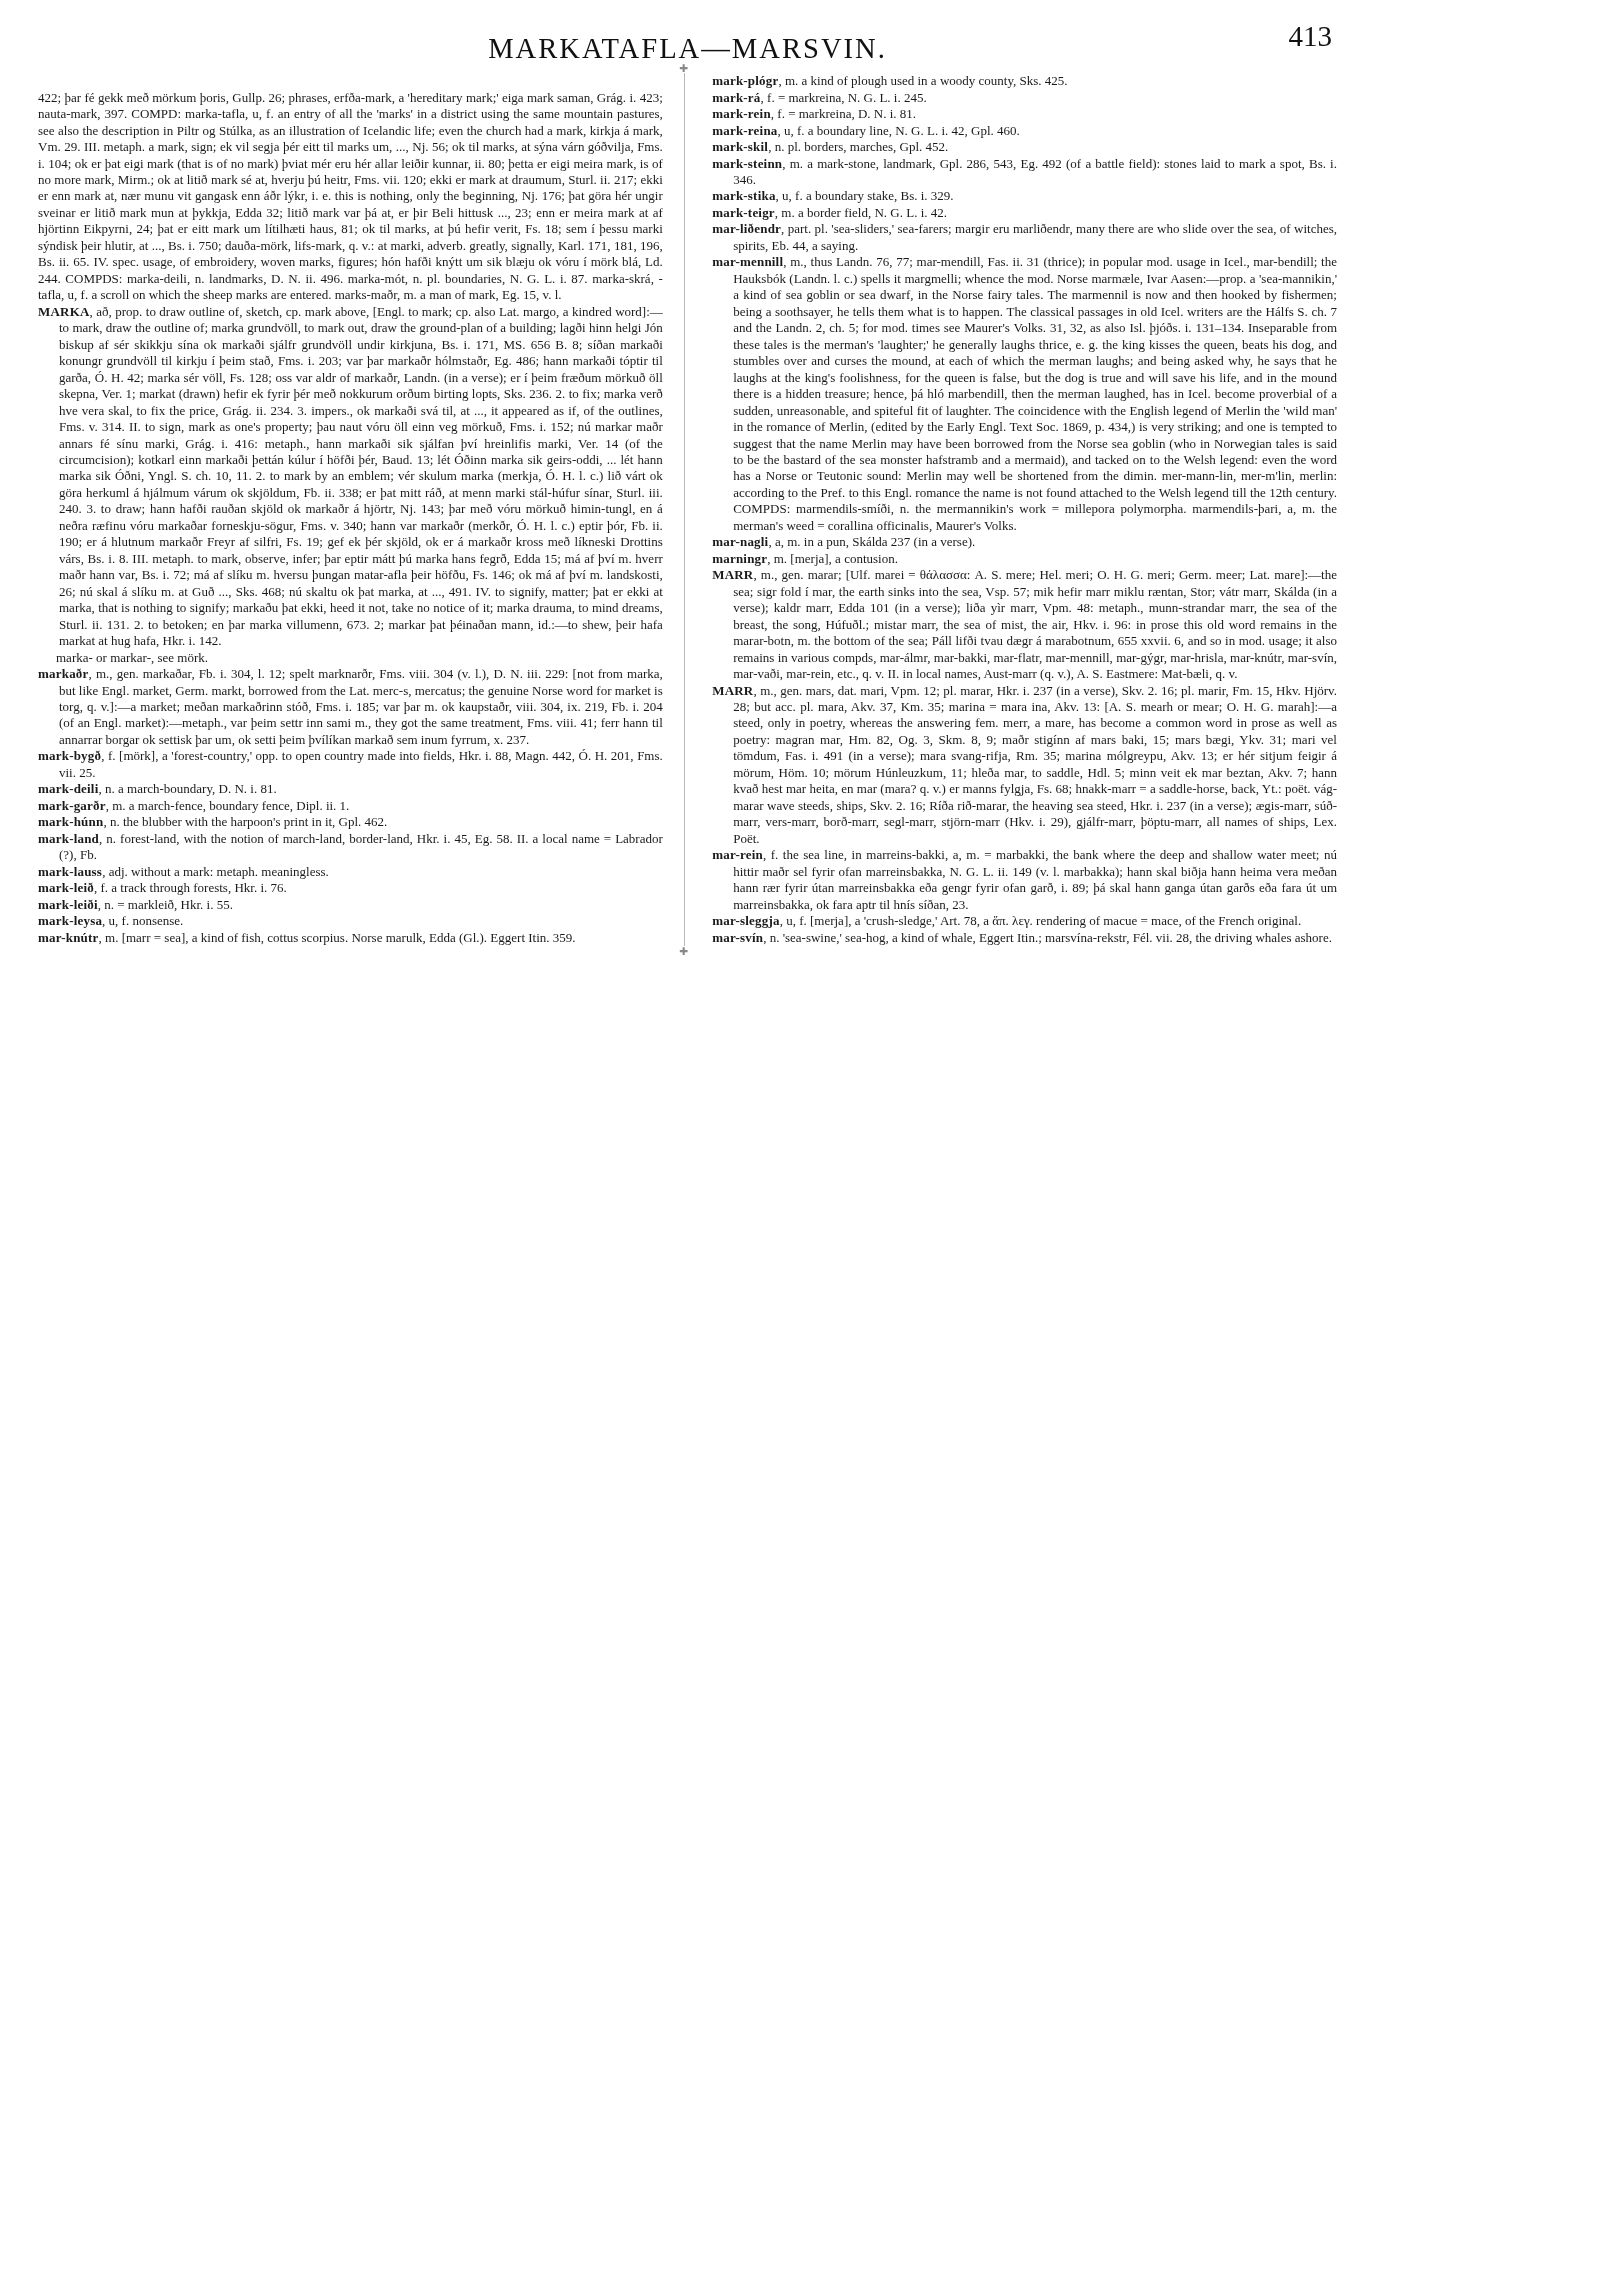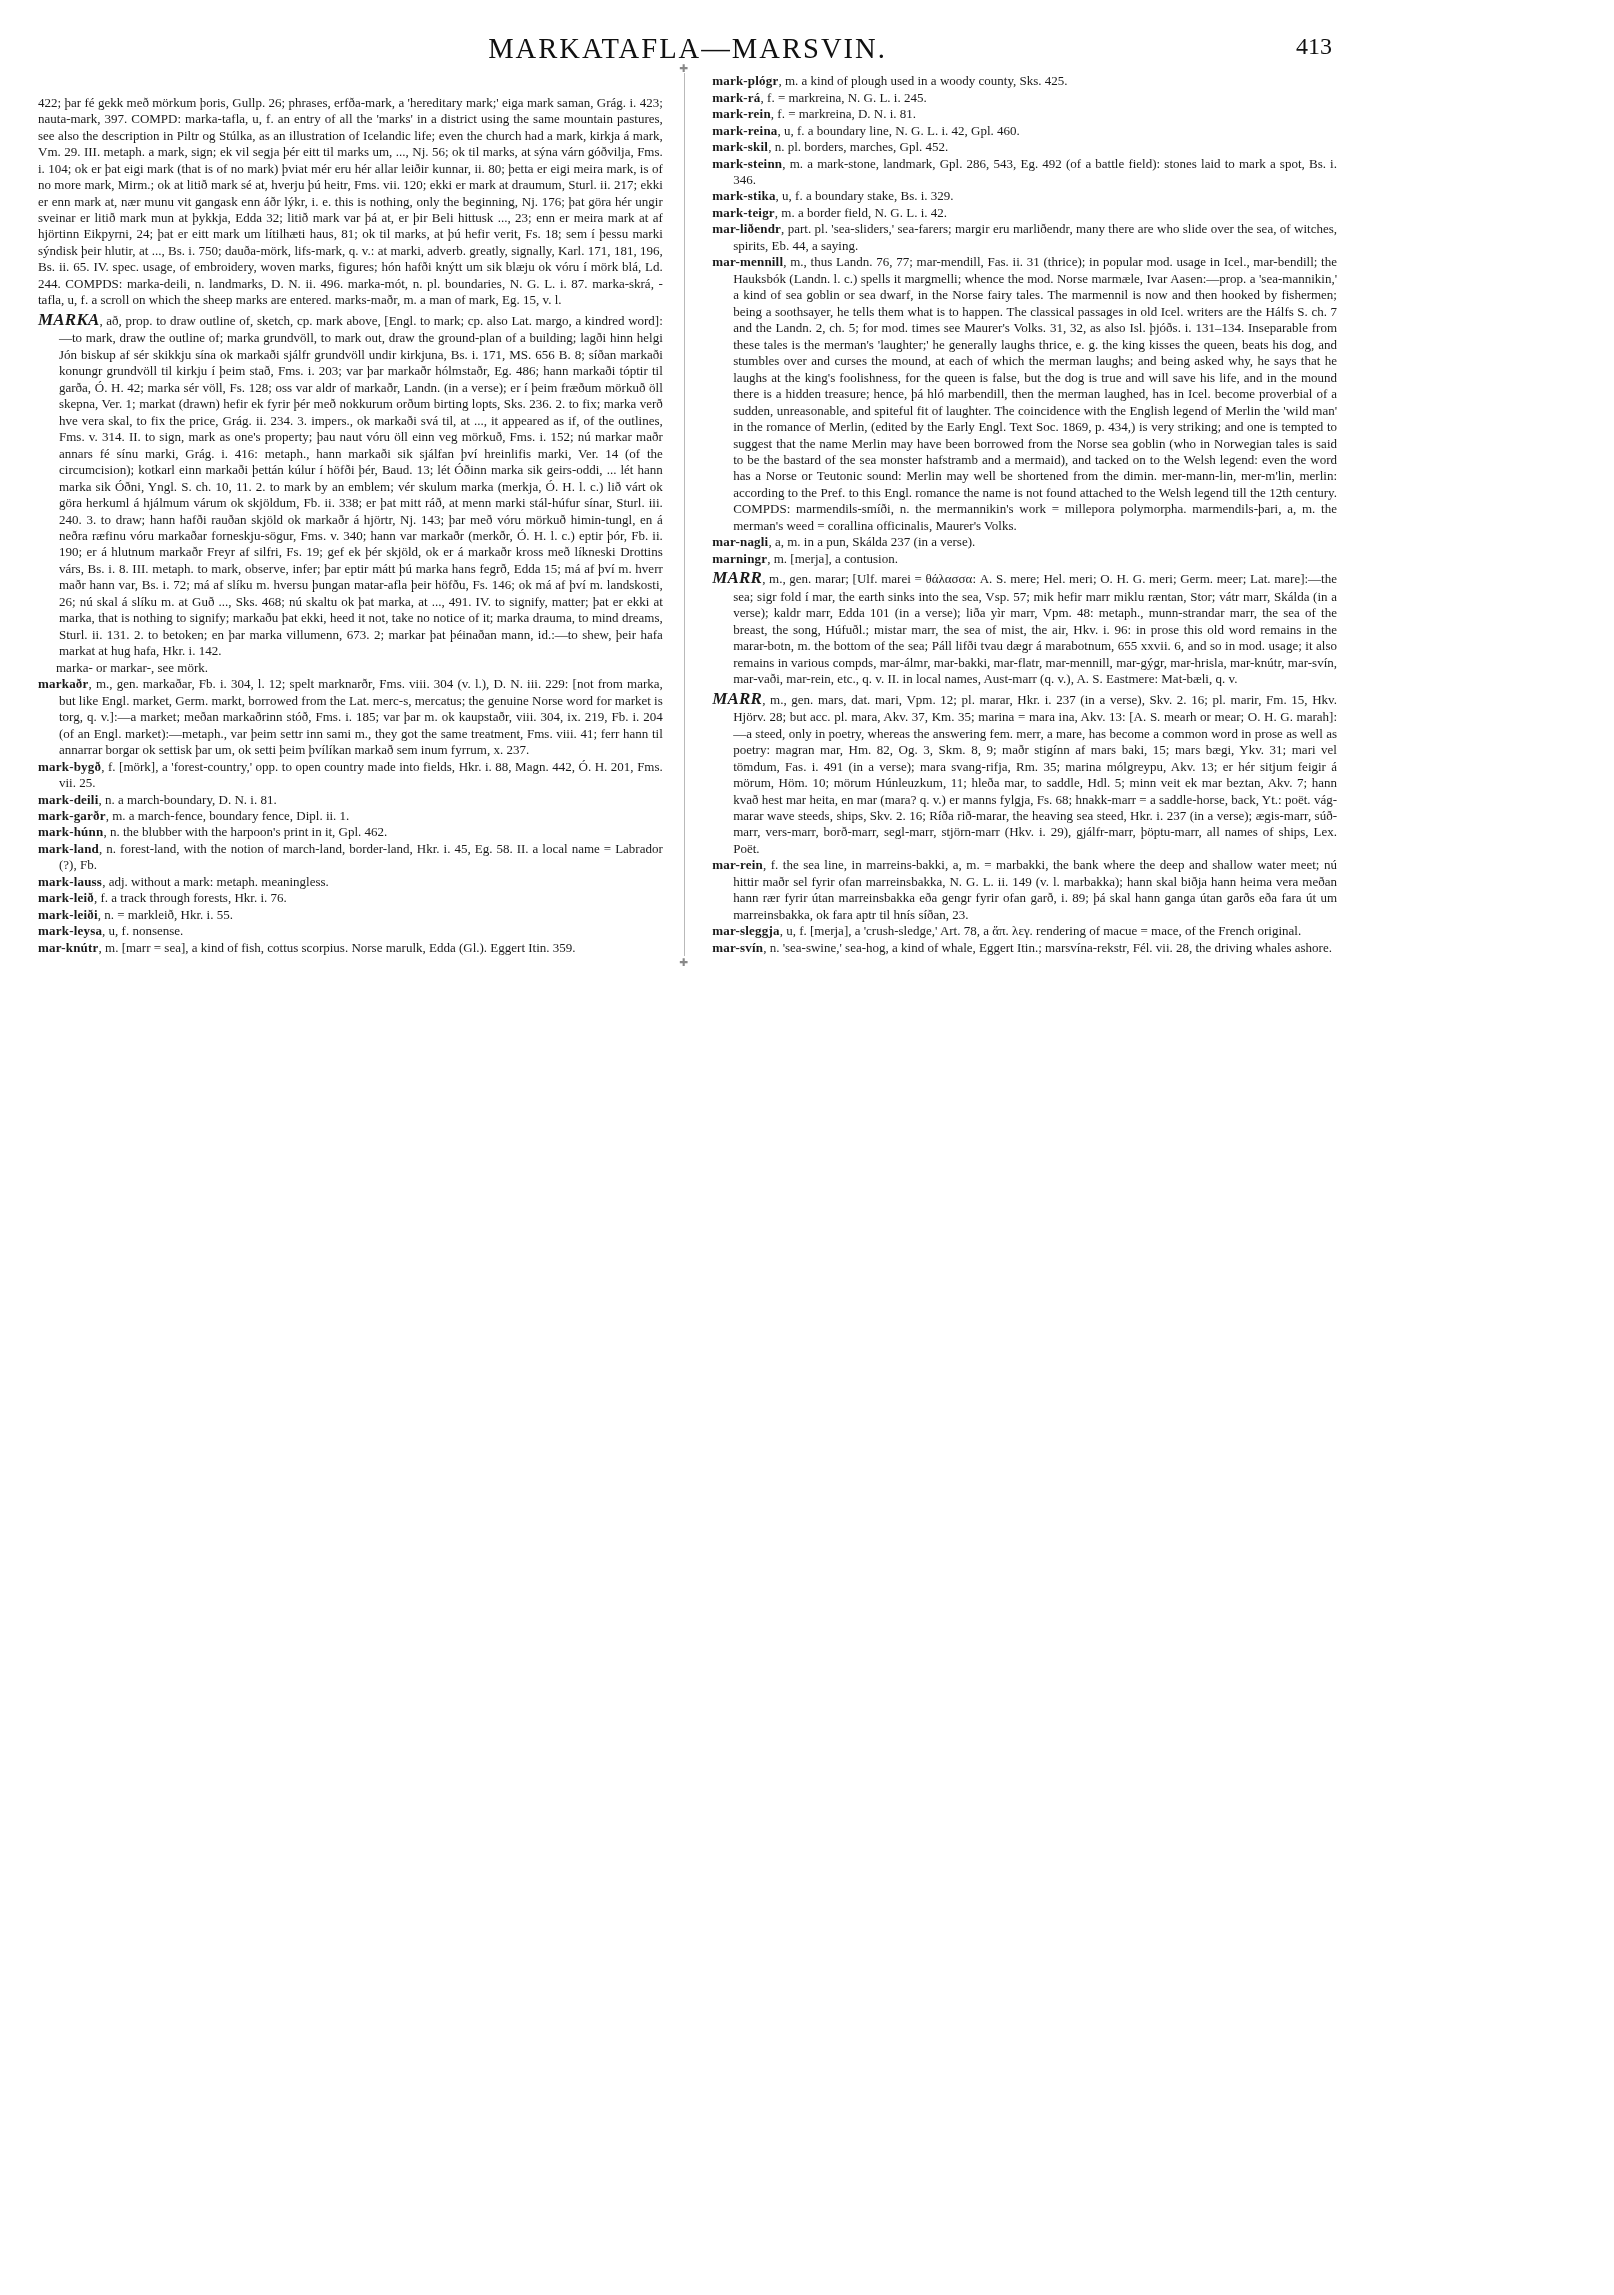--- a/index.html
+++ b/index.html
@@ -32,22 +32,22 @@
   .header-title {
     font-family: "Liberation Serif", serif;
     font-size: 28.6px;
     letter-spacing: 2px;
     color: #111;
     text-align: center;
   }
   .header-page {
     position: absolute;
     right: 4.9px;
-    bottom: 5px;
-    font-size: 24px;
+    bottom: 12px;
+    font-size: 29px;
     font-family: "Liberation Serif", serif;
     color: #111;
   }
   .columns {
     display: flex;
     flex-direction: row;
     align-items: flex-end;
     position: relative;
   }
   .col {
@@ -88,23 +88,22 @@
   p.entry.noindent {
     text-indent: 0;
   }
   .hw {
     font-weight: bold;
     font-family: "Liberation Serif", serif;
     letter-spacing: 0.2px;
   }
   .hw-lg {
     font-weight: bold;
-    font-size: 17px;
+    font-size: 13px;
     letter-spacing: 0.2px;
-    font-style: italic;
   }
 </style>
 </head>
 <body>
 
 <div class="page">
 
   <div class="header">
     <div class="header-title">MARKATAFLA—MARSVIN.</div>
     <div class="header-page">413</div>

